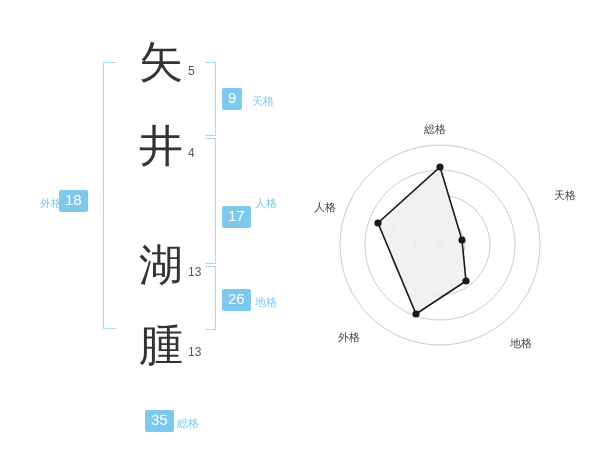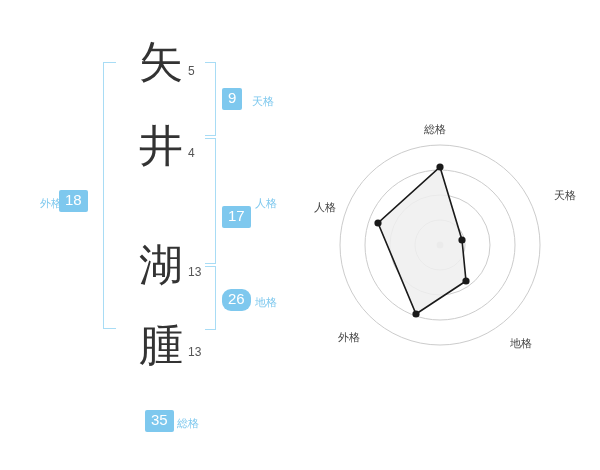--- a/index.html
+++ b/index.html
@@ -116,21 +116,21 @@
 
     <div class="kanji" style="left:133px; top:323px;">腫</div>
     <div class="kanji-num" style="left:188px; top:345px;">13</div>
 
     <div class="chip" style="left:222px; top:88px;">9</div>
     <div class="chip-label" style="left:252px; top:94px;">天格</div>
 
     <div class="chip" style="left:222px; top:190px;margin-top:16px;">17</div>
     <div class="chip-label" style="left:255px; top:196px;">人格</div>
 
-    <div class="chip" style="left:222px; top:289px;border-radius:9px;">26</div>
+    <div class="chip" style="left:222px; top:289px;">26</div>
     <div class="chip-label" style="left:255px; top:295px;">地格</div>
 
     <div class="chip-label" style="left:40px; top:196px;">外格</div>
     <div class="chip" style="left:59px; top:190px;">18</div>
 
     <div class="chip" style="left:145px; top:410px;">35</div>
     <div class="chip-label" style="left:177px; top:416px;">総格</div>
   </div>
 
   <div class="chart-panel">

